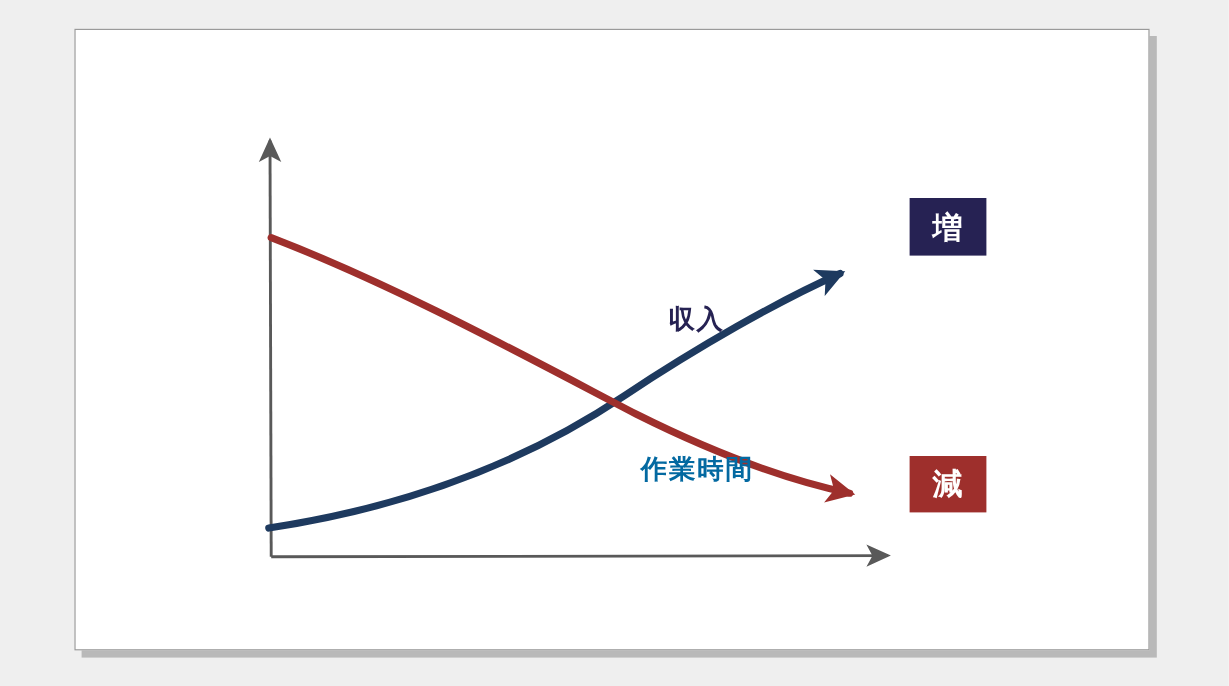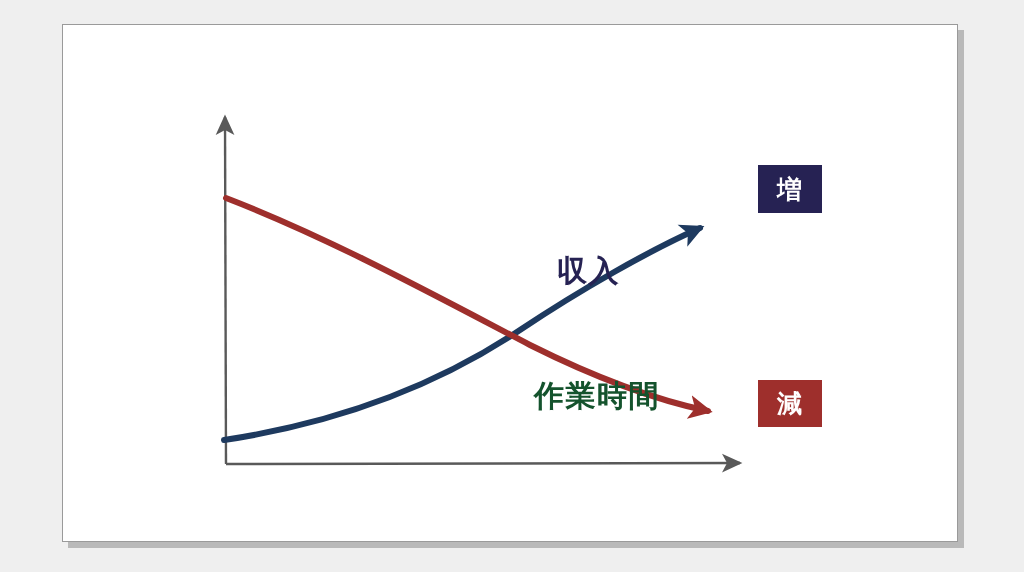--- a/index.html
+++ b/index.html
@@ -54,34 +54,34 @@
   #badge-decrease {
     left: 758px;
     top: 380px;
     width: 64px;
     height: 47px;
     background: #9e2f2c;
   }
   .curve-label {
     position: absolute;
     font-weight: bold;
-    font-size: 30px;
+    font-size: 22px;
     letter-spacing: 1.5px;
     line-height: 1;
     white-space: nowrap;
   }
   #label-income {
     left: 557px;
     top: 256px;
     color: #262253;
   }
   #label-worktime {
     left: 534px;
     top: 381px;
-    color: #14532d;
+    color: #0369a1;
   }
 </style>
 </head>
 <body>
 
 <div id="slide-card"></div>
 
 <svg id="diagram-svg" viewBox="0 0 1024 572" xmlns="http://www.w3.org/2000/svg">
   <defs>
     <marker id="axis-head" markerWidth="9" markerHeight="9" refX="7.5" refY="4.5" orient="auto" markerUnits="strokeWidth">

